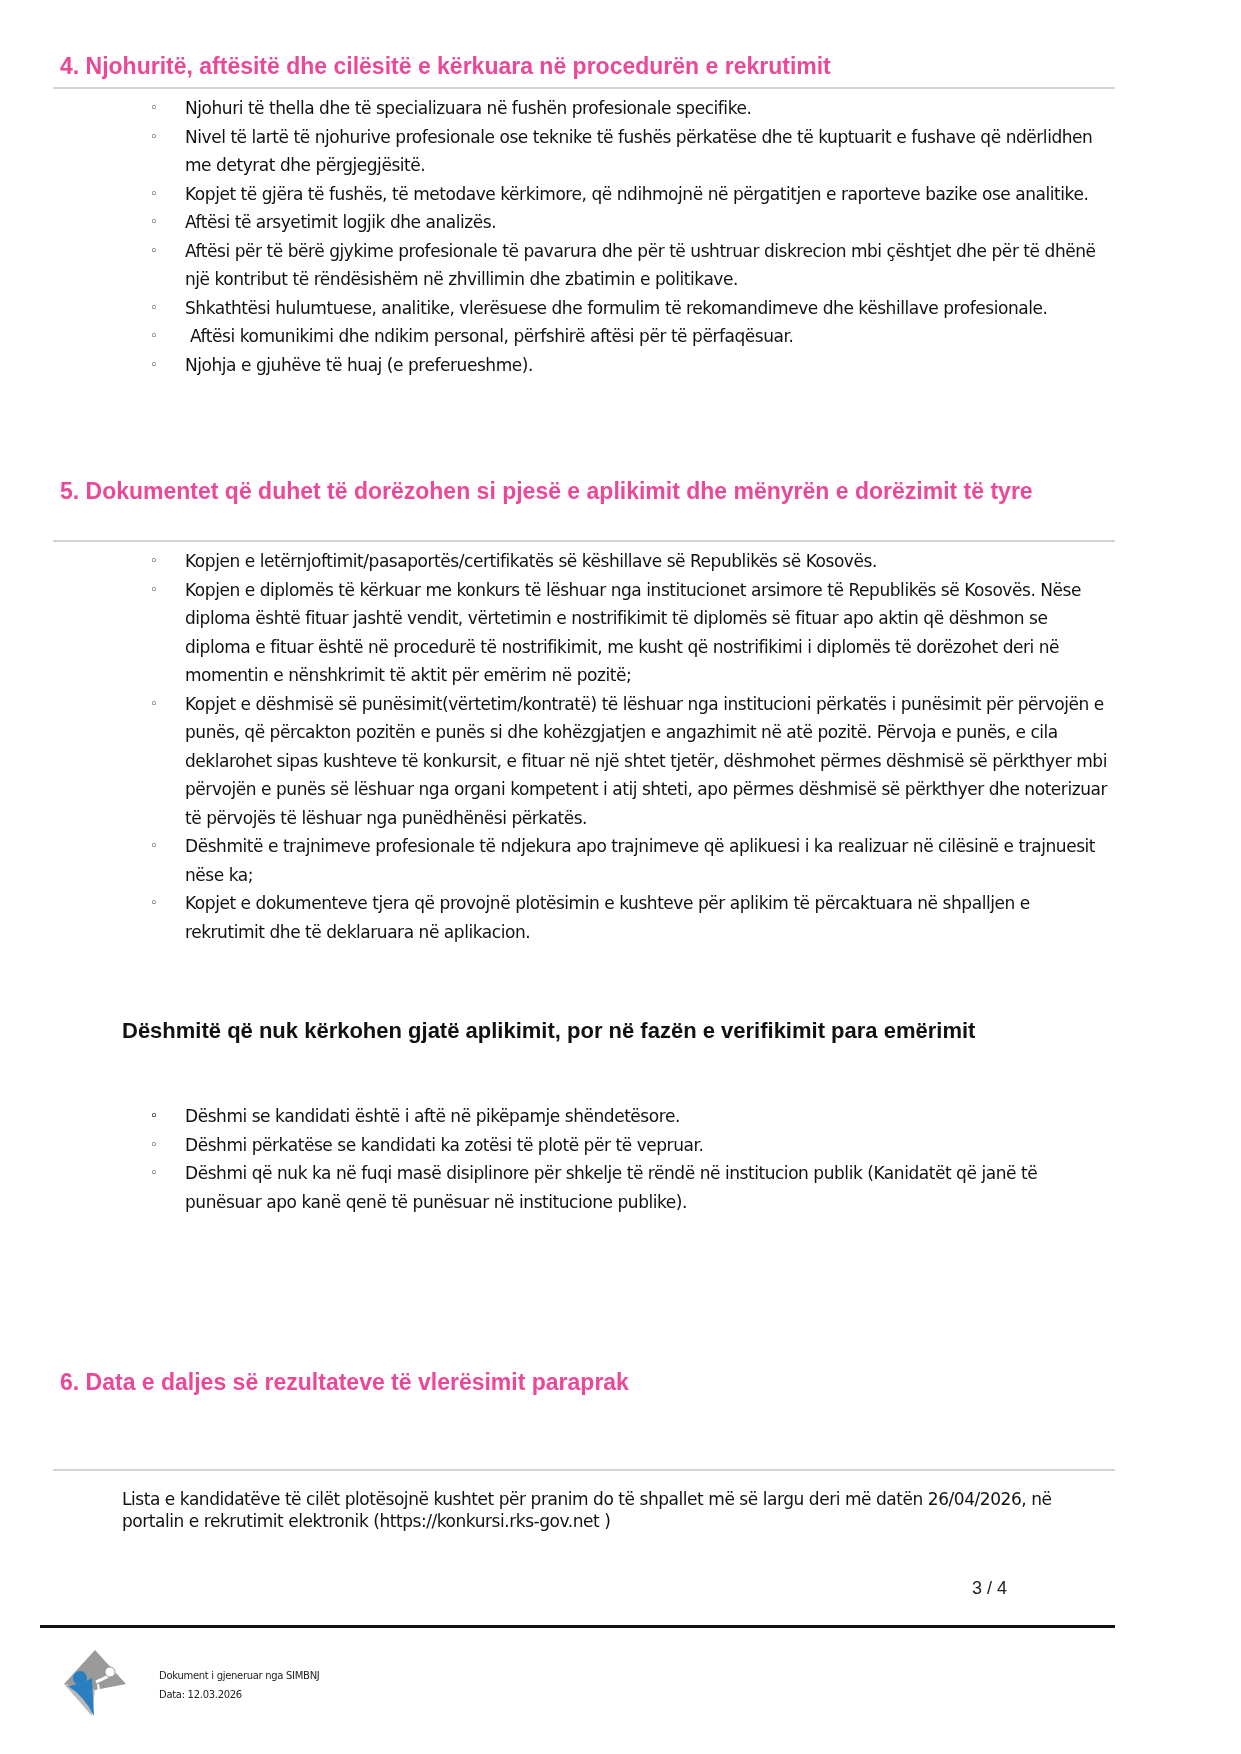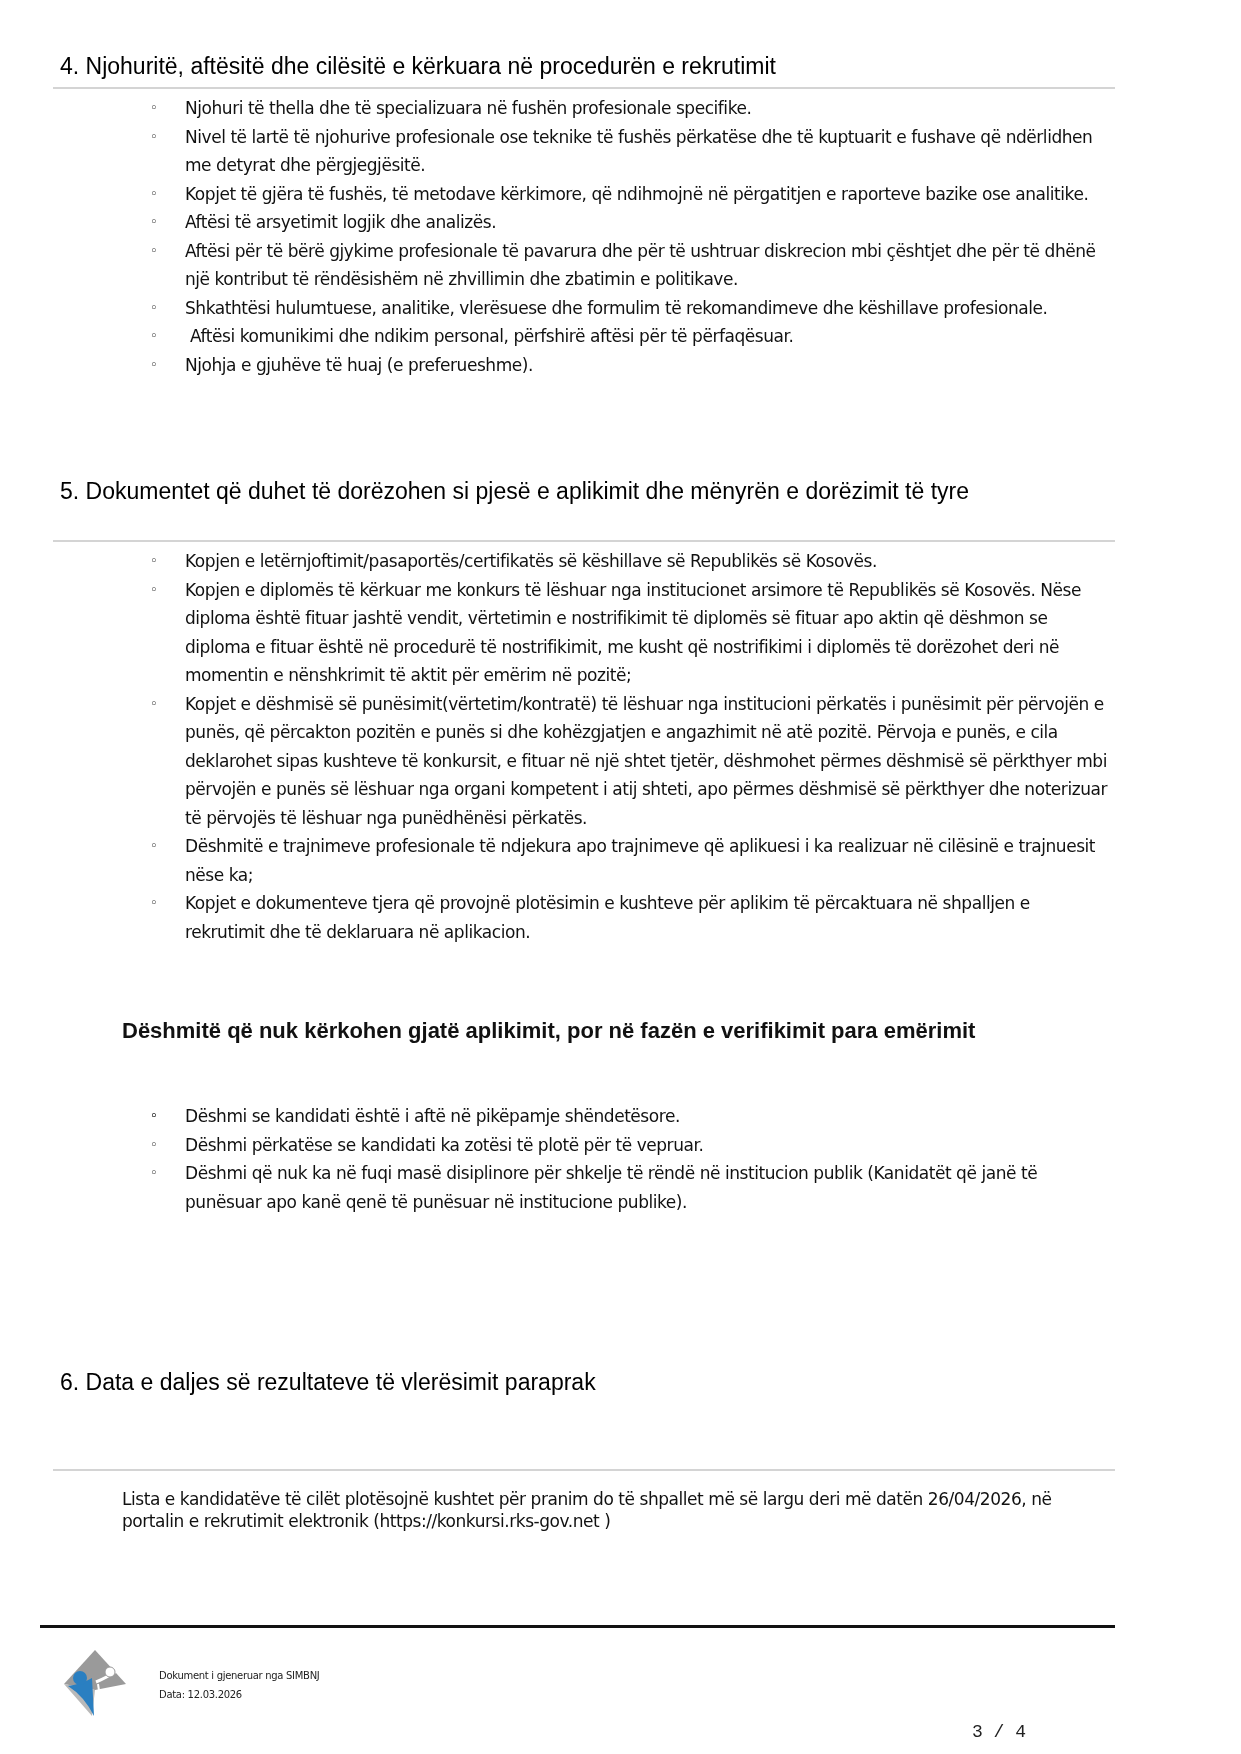--- a/index.html
+++ b/index.html
@@ -4,22 +4,22 @@
   <style>
     html, body { margin: 0; padding: 0; background: #ffffff; }
     body {
       width: 1241px; height: 1754px; position: relative; overflow: hidden;
       font-family: "DejaVu Sans", "Liberation Sans", sans-serif;
       color: #111111;
     }
     .section-title {
       position: absolute; left: 60px; width: 1055px;
       font-family: "Liberation Sans", sans-serif;
-      font-weight: normal; font-size: 23px; line-height: 30px;
-      color: #000000;
+      font-weight: bold; font-size: 23px; line-height: 30px;
+      color: #ec4899;
       margin: 0;
     }
     .rule {
       position: absolute; left: 53px; width: 1062px; height: 2px;
       background: #d4d4d4;
     }
     ul.bullets {
       position: absolute; left: 150px; width: 960px;
       list-style: none; margin: 0; padding: 0;
       font-size: 17px; line-height: 28.5px; color: #111;
@@ -44,22 +44,22 @@
       position: absolute; left: 40px; top: 1625px; width: 1075px; height: 3px;
       background: #111;
     }
     .footer-logo { position: absolute; left: 62px; top: 1648px; width: 66px; height: 70px; }
     .footer-text {
       position: absolute; left: 159px; top: 1666px;
       font-size: 10px; line-height: 19px; color: #222;
       font-family: "DejaVu Sans", sans-serif; letter-spacing: -0.3px;
     }
     .page-number {
-      position: absolute; left: 972px; top: 1722px;
-      font-size: 18px; color: #222; font-family: Liberation Mono, monospace;
+      position: absolute; left: 972px; top: 1578px;
+      font-size: 18px; color: #222; font-family: Liberation Sans, sans-serif;
     }
   </style>
 </head>
 <body>
 
 <h2 class="section-title" style="top:51px;">4. Njohuritë, aftësitë dhe cilësitë e kërkuara në procedurën e rekrutimit</h2>
 <div class="rule" style="top:87px;"></div>
 <ul class="bullets" style="top:94px;">
   <li><span class="bullet">◦</span><span>Njohuri të thella dhe të specializuara në fushën profesionale specifike.</span></li>
   <li><span class="bullet">◦</span><span>Nivel të lartë të njohurive profesionale ose teknike të fushës përkatëse dhe të kuptuarit e fushave që ndërlidhen me detyrat dhe përgjegjësitë.</span></li>

